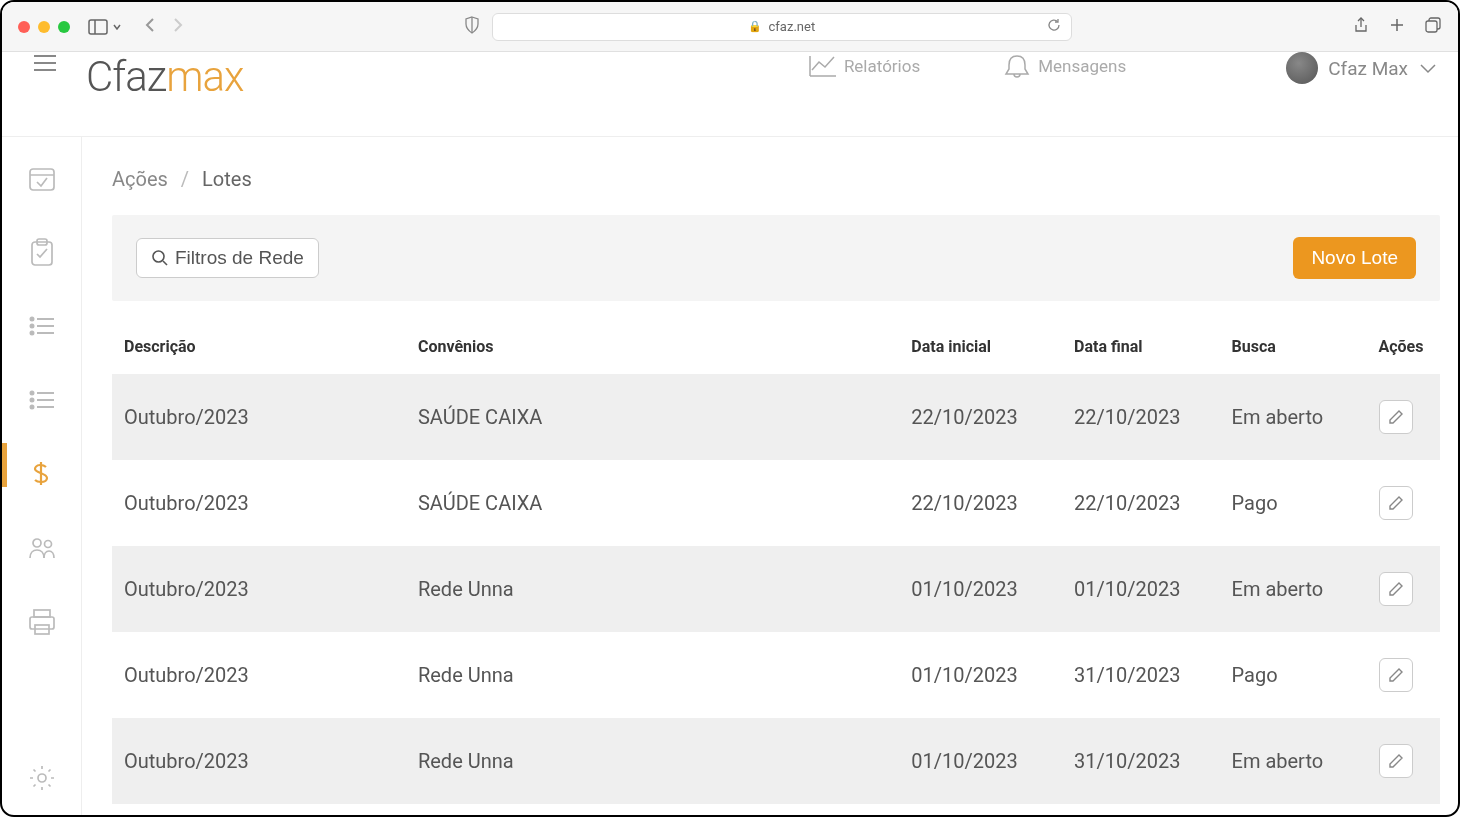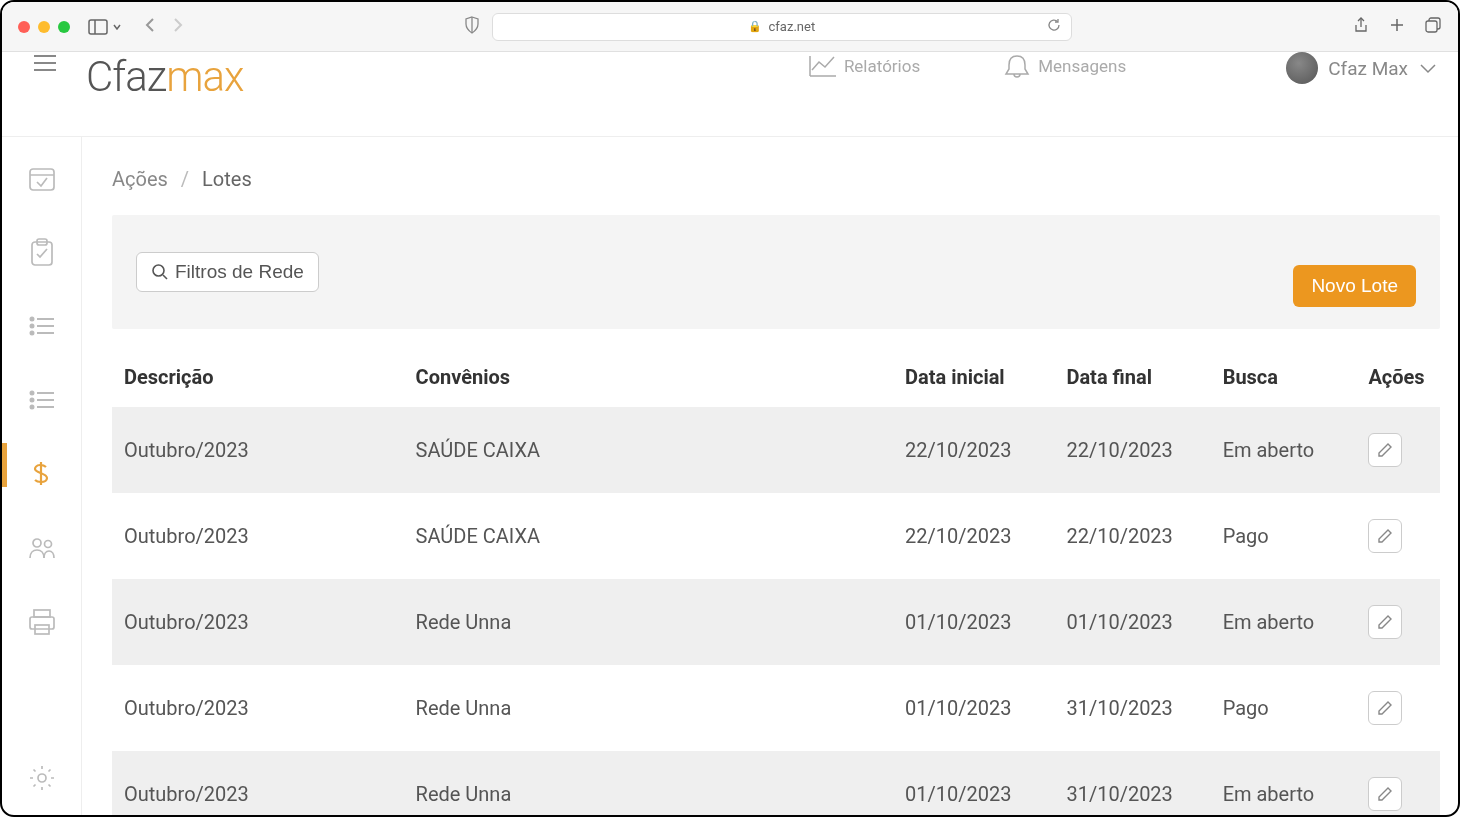--- a/index.html
+++ b/index.html
@@ -121,28 +121,27 @@
 }
 .new-btn {
   margin-left: auto;
   background: #ec971f;
   color: #fff;
   border: none;
   border-radius: 6px;
   padding: 10px 18px;
   font-size: 19px;
   cursor: pointer;
-  margin-top: 28px;
 }
 
 
 table { width: 100%; border-collapse: collapse; margin-top: 18px; }
 th {
   text-align: left;
-  font-size: 20px;
+  font-size: 16px;
   font-weight: 700;
   color: #333;
   padding: 18px 12px;
 }
 td {
   font-size: 20px;
   color: #555;
   padding: 26px 12px;
 }
 tbody tr:nth-child(odd) { background: #efefef; }

